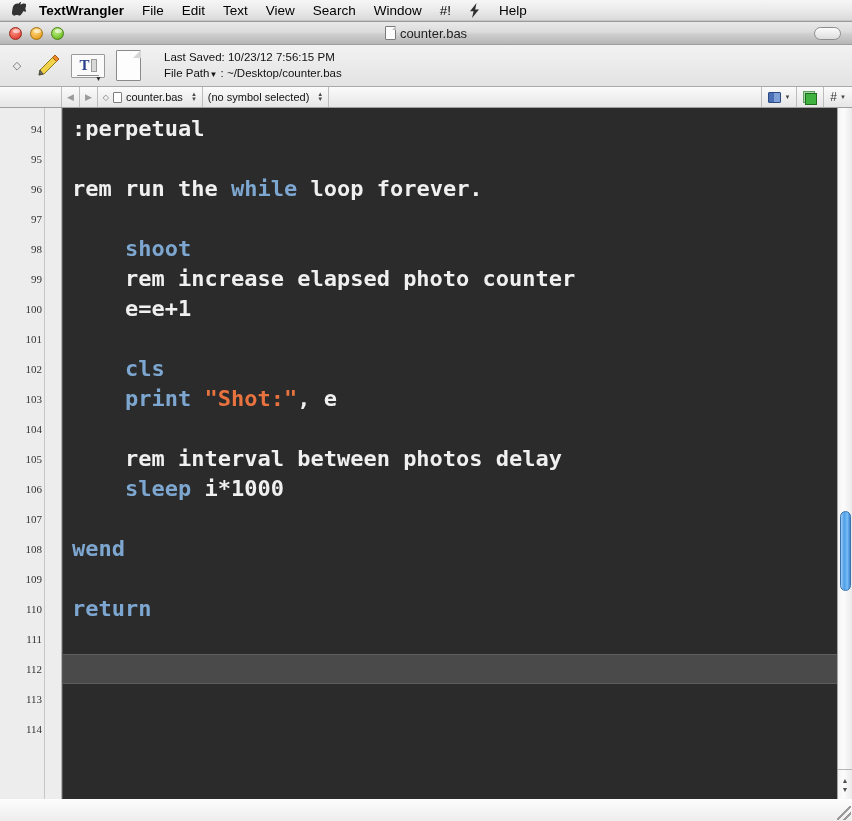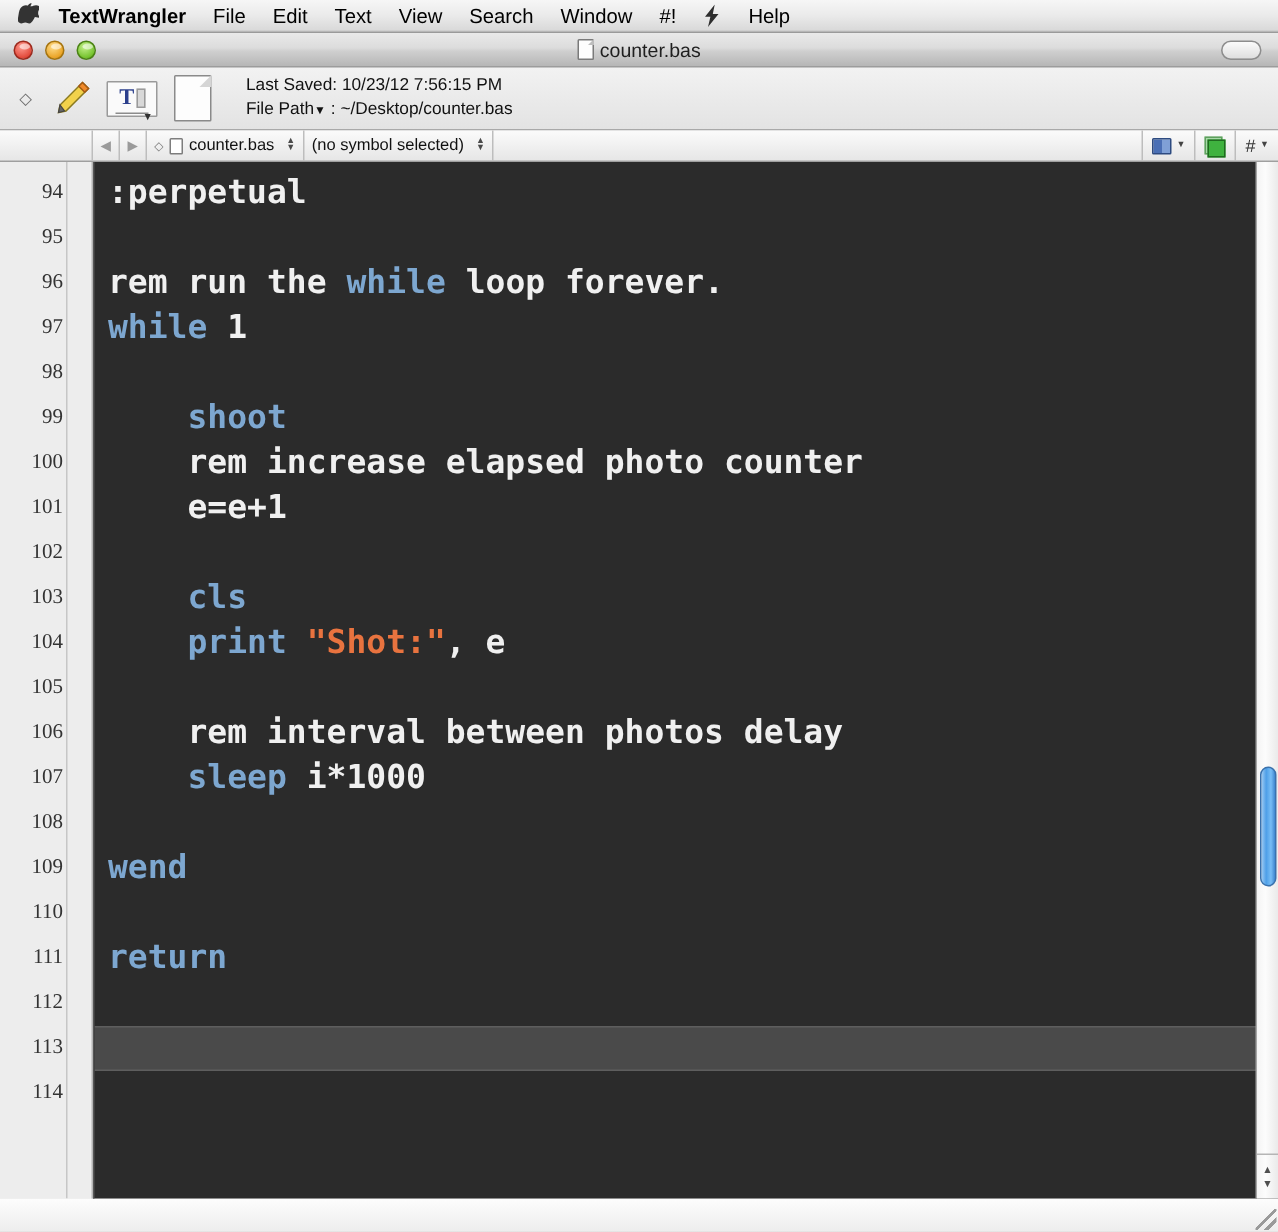--- a/index.html
+++ b/index.html
@@ -152,21 +152,21 @@
     background: #ededed;
     border-right: 1px solid #b4b4b4;
     position: relative;
     overflow: hidden;
   }
   .gutter-inner { padding-top: 6px; }
   .gutter .ln {
     height: 30px; line-height: 30px;
     text-align: right;
     padding-right: 19px;
-    font-size: 14px;
+    font-size: 11px;
     color: #333;
     font-family: "Liberation Serif", serif;
   }
   .gutter-divider {
     position: absolute; top: 0; bottom: 0; left: 44px; width: 1px; background: #c6c6c6;
   }
   .codearea {
     flex: 1 1 auto;
     background: #2b2b2b;
     position: relative;
@@ -368,21 +368,20 @@
           <div class="ln">112</div>
           <div class="ln">113</div>
           <div class="ln">114</div>
         </div>
     </div>
     <div class="codearea">
       <div id="code-lines">
           <div class="code-line"><span class="tok-txt">:perpetual</span></div>
           <div class="code-line">&nbsp;</div>
           <div class="code-line"><span class="tok-txt">rem run the </span><span class="tok-kw">while</span><span class="tok-txt"> loop forever.</span></div>
-          <div class="code-line"><span class="tok-kw">while</span><span class="tok-txt"> 1</span></div>
           <div class="code-line">&nbsp;</div>
           <div class="code-line"><span class="tok-txt">    </span><span class="tok-kw">shoot</span></div>
           <div class="code-line"><span class="tok-txt">    rem increase elapsed photo counter</span></div>
           <div class="code-line"><span class="tok-txt">    e=e+1</span></div>
           <div class="code-line">&nbsp;</div>
           <div class="code-line"><span class="tok-txt">    </span><span class="tok-kw">cls</span></div>
           <div class="code-line"><span class="tok-txt">    </span><span class="tok-kw">print</span><span class="tok-txt"> </span><span class="tok-str">"Shot:"</span><span class="tok-txt">, e</span></div>
           <div class="code-line">&nbsp;</div>
           <div class="code-line"><span class="tok-txt">    rem interval between photos delay</span></div>
           <div class="code-line"><span class="tok-txt">    </span><span class="tok-kw">sleep</span><span class="tok-txt"> i*1000</span></div>

